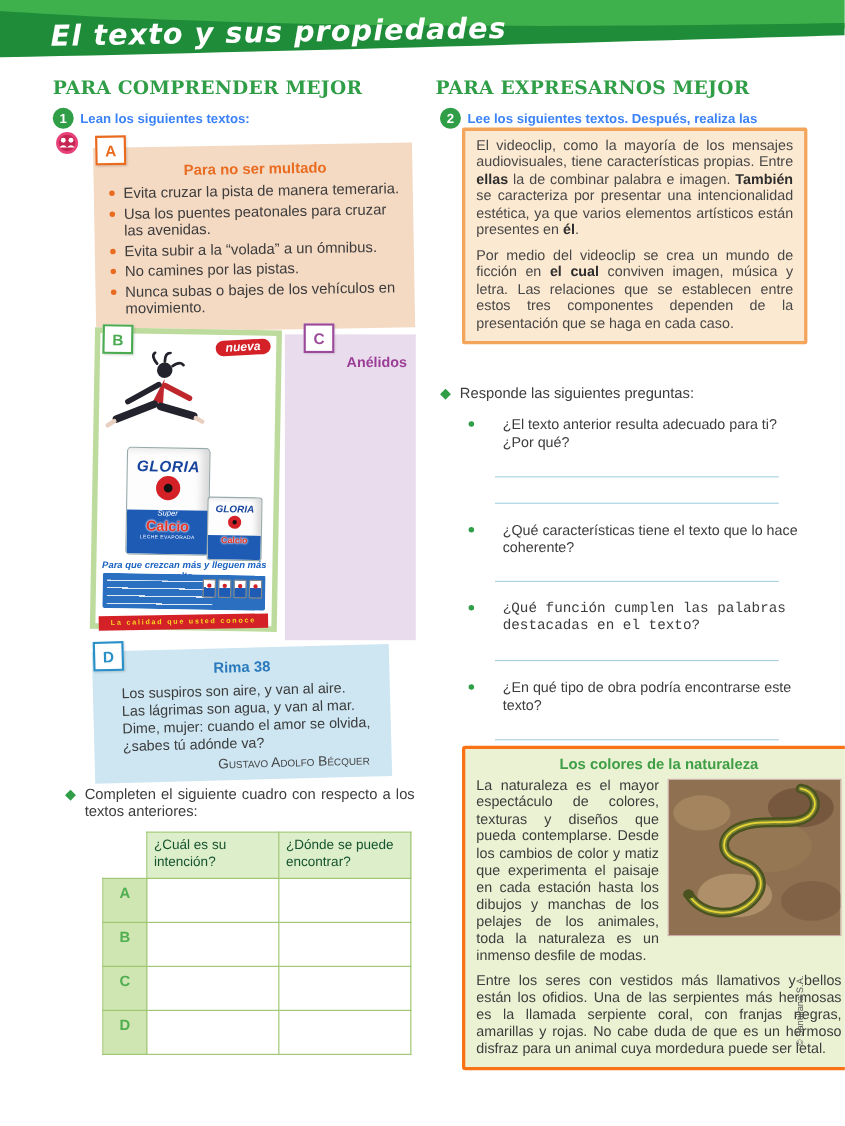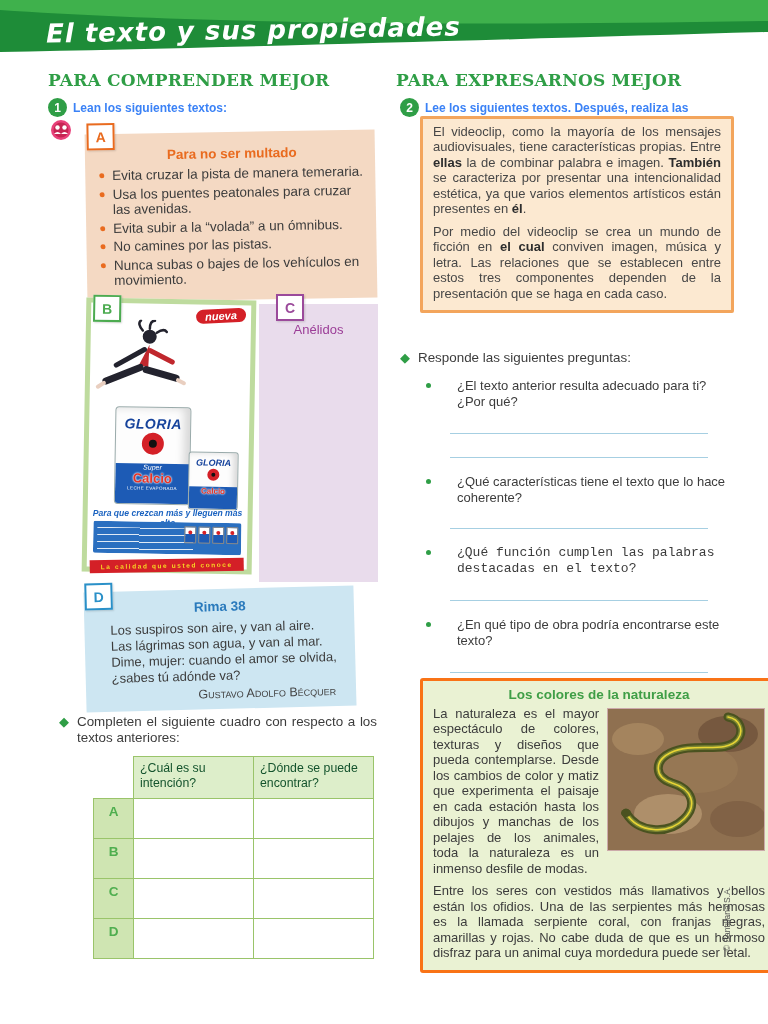--- a/index.html
+++ b/index.html
@@ -64,21 +64,21 @@
   .mini-can{width:10px;height:15px;background:linear-gradient(#fff 45%,#1d5bb5 45%);border:.5px solid #888;
         border-radius:1px;position:relative;}
   .mini-can:after{content:"";position:absolute;left:3px;top:3px;width:4px;height:4px;border-radius:50%;background:#d42027;}
   .ad-strip{position:absolute;left:3px;right:3px;top:255px;height:13px;background:#d42027;
         transform:rotate(-2deg);color:#f7d823;font-weight:bold;font-size:6.5px;letter-spacing:1.6px;
         text-align:center;line-height:13px;white-space:nowrap;overflow:hidden;}
   
   .boxC{position:absolute;left:259px;top:304px;width:119px;height:278px;background:#e9dcec;box-sizing:border-box;
         padding:18px 8px 6px 8px;}
   .boxC .tag{border-color:#9b4a9b;color:#9b4a9b;left:17px;top:-10px;}
-  .boxC-title{text-align:center;color:#9b3d97;font-weight:normal;font-size:13px;margin-bottom:3px;}
+  .boxC-title{text-align:right;color:#9b3d97;font-weight:bold;font-size:13px;margin-bottom:3px;}
   .boxC-text{font-size:12.4px;line-height:1.17;text-align:justify;}
   
   .boxD{position:absolute;left:85px;top:589px;width:270px;background:#cde6f2;transform:rotate(-1.5deg);
         box-sizing:border-box;padding:10px 10px 8px 12px;}
   .boxD .tag{border-color:#2a90c8;color:#2a90c8;left:1px;top:-9px;}
   .boxD-title{text-align:center;color:#2a7abc;font-weight:bold;font-size:13.5px;margin-bottom:6px;}
   .poem{margin-left:14px;font-size:13px;line-height:1.22;}
   .poem-author{text-align:right;margin:4px 10px 0 0;font-variant:small-caps;font-size:12.5px;color:#444;}
   
   .diamond{color:#2f9e46;font-size:13px;}

